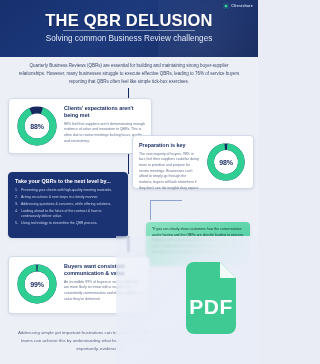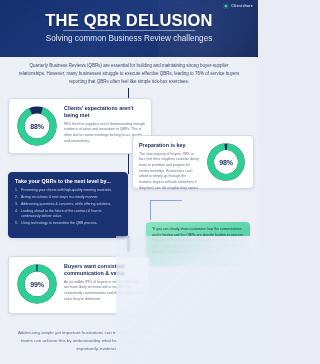--- a/index.html
+++ b/index.html
@@ -202,14 +202,21 @@
       <div class="card-body">
         <div class="card-title">Buyers want consistent communication &amp; value</div>
         <div class="card-text">An incredible 99% of buyers in service industries are more likely to renew with a supplier that consistently communicates and shows evidence of value they've delivered.</div>
       </div>
     </div>
   </div>
 
   <div class="footer">Addressing simple yet important frustrations can transform the QBR process. Account teams can achieve this by understanding what buyers want, delivering it and, most importantly, evidencing it.</div>
 
   <div class="pdf-veil"></div>
+  <div class="pdf-icon">
+    <svg viewBox="0 0 62 80" aria-hidden="true">
+      <path d="M6 8 a8 8 0 0 1 8 -8 h26 l16 16 v48 a8 8 0 0 1 -8 8 h-34 a8 8 0 0 1 -8 -8 z" fill="#3fca93"></path>
+      <path d="M40 0 v16 h16 z" fill="#ffffff" opacity="0.92"></path>
+      <text x="31" y="52" text-anchor="middle" font-family="Liberation Sans, sans-serif" font-size="21" font-weight="700" fill="#ffffff" letter-spacing="0.5">PDF</text>
+    </svg>
+  </div>
 
 </div>
 
 </body></html>

